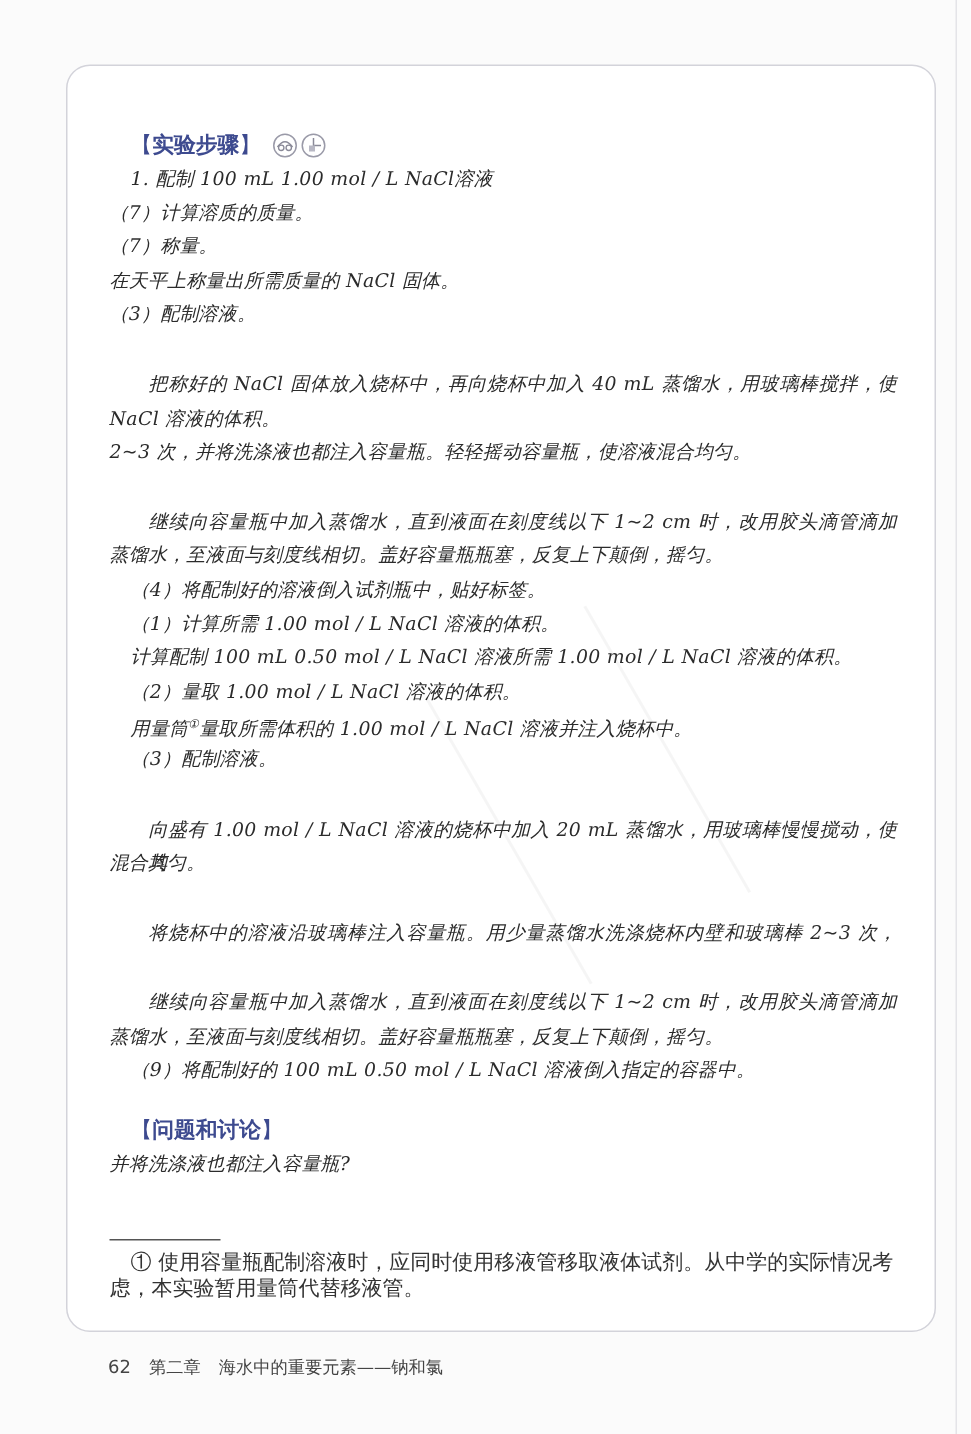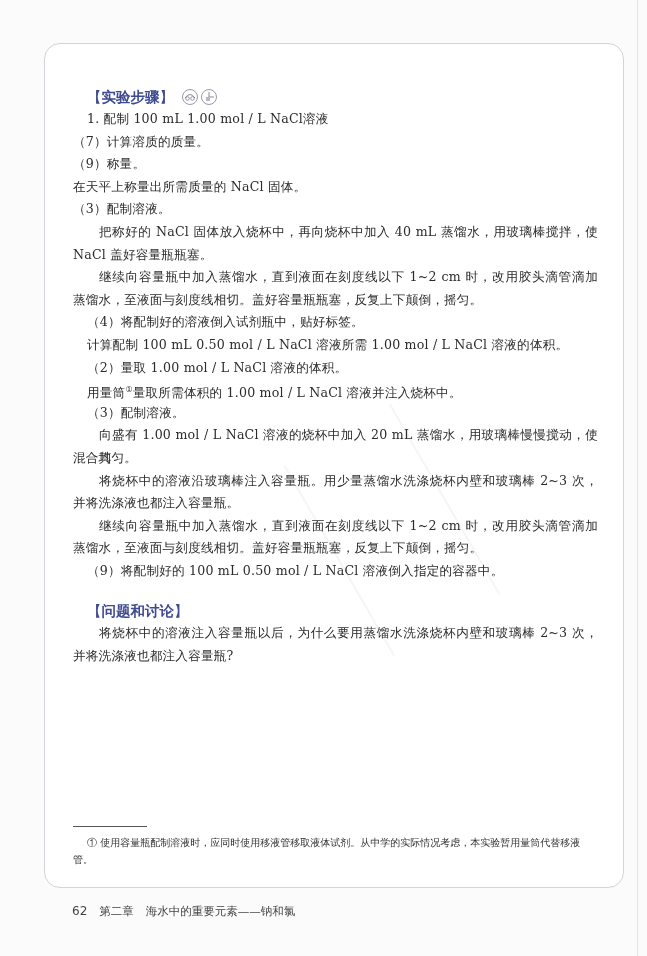--- a/index.html
+++ b/index.html
@@ -44,32 +44,33 @@
     .icon-circle {
       width: 16px; height: 16px; border: 1px solid #9a9aa8; border-radius: 50%;
       display: inline-flex; align-items: center; justify-content: center; box-sizing: border-box;
     }
     .line {
       font-size: 12.6px;
       line-height: 22.6px;
       height: 22.6px;
       white-space: nowrap;
       letter-spacing: 0.2px;
+      font-style: italic;
     }
-    .indent { padding-left: 26px; }
+    .indent { padding-left: 26px; margin-top: 24px; }
     .sub { padding-left: 14px; }
     .just { text-align: justify; text-align-last: justify; white-space: normal; }
     .gap { height: 16px; }
     .heading2 { margin-top: 2px; }
     .footnote-rule {
       position: absolute; left: 73px; top: 826px; width: 74px; height: 1px; background: #555;
     }
     .footnote {
       position: absolute; left: 73px; top: 834px; width: 525px;
-      font-size: 10px; line-height: 17px; color: #333;
+      font-size: 14px; line-height: 17px; color: #333;
     }
     .footnote .first { padding-left: 14px; }
     .page-footer {
       position: absolute; left: 72px; top: 904px;
       font-size: 11.5px; color: #444;
       display: flex; gap: 0; text-align: right;
     }
     .page-num { font-family: "DejaVu Sans", "Liberation Sans", sans-serif; margin-right: 12px; font-size: 12px; }
     .chapter { margin-right: 12px; }
     .watermark {
@@ -105,49 +106,49 @@
             <path d="M6 1 V6 H11" fill="none" stroke="#8a8a98" stroke-width="1"></path>
             <rect x="3" y="6" width="4" height="4" fill="#b8b8c4"></rect>
           </svg>
       </span>
     </span>
   </div>
 
   <div id="steps">
     <div class="line sub">1. 配制 100 mL 1.00 mol / L NaCl溶液</div>
     <div class="line">（7）计算溶质的质量。</div>
-    <div class="line">（9）称量。</div>
+    <div class="line">（7）称量。</div>
     <div class="line">在天平上称量出所需质量的 NaCl 固体。</div>
     <div class="line">（3）配制溶液。</div>
     <div class="line indent just">把称好的 NaCl 固体放入烧杯中，再向烧杯中加入 40 mL 蒸馏水，用玻璃棒搅拌，使</div>
-    <div class="line">NaCl 盖好容量瓶瓶塞。</div>
+    <div class="line">NaCl 溶液的体积。</div>
+    <div class="line">2~3 次，并将洗涤液也都注入容量瓶。轻轻摇动容量瓶，使溶液混合均匀。</div>
     <div class="line indent just">继续向容量瓶中加入蒸馏水，直到液面在刻度线以下 1~2 cm 时，改用胶头滴管滴加</div>
     <div class="line">蒸馏水，至液面与刻度线相切。盖好容量瓶瓶塞，反复上下颠倒，摇匀。</div>
     <div class="line sub">（4）将配制好的溶液倒入试剂瓶中，贴好标签。</div>
+    <div class="line sub">（1）计算所需 1.00 mol / L NaCl 溶液的体积。</div>
     <div class="line sub">计算配制 100 mL 0.50 mol / L NaCl 溶液所需 1.00 mol / L NaCl 溶液的体积。</div>
     <div class="line sub">（2）量取 1.00 mol / L NaCl 溶液的体积。</div>
     <div class="line sub"><span>用量筒</span><sup>①</sup><span>量取所需体积的 1.00 mol / L NaCl 溶液并注入烧杯中。</span></div>
     <div class="line sub">（3）配制溶液。</div>
     <div class="line indent just">向盛有 1.00 mol / L NaCl 溶液的烧杯中加入 20 mL 蒸馏水，用玻璃棒慢慢搅动，使其</div>
     <div class="line">混合均匀。</div>
     <div class="line indent just">将烧杯中的溶液沿玻璃棒注入容量瓶。用少量蒸馏水洗涤烧杯内壁和玻璃棒 2~3 次，</div>
-    <div class="line">并将洗涤液也都注入容量瓶。</div>
     <div class="line indent just">继续向容量瓶中加入蒸馏水，直到液面在刻度线以下 1~2 cm 时，改用胶头滴管滴加</div>
     <div class="line">蒸馏水，至液面与刻度线相切。盖好容量瓶瓶塞，反复上下颠倒，摇匀。</div>
     <div class="line sub">（9）将配制好的 100 mL 0.50 mol / L NaCl 溶液倒入指定的容器中。</div>
   </div>
 
   <div class="gap"></div>
 
   <div class="heading heading2">
     <span class="br">【</span>
     <span style="font-weight:bold">问题和讨论</span>
     <span class="br">】</span>
   </div>
-  <div class="line indent just">将烧杯中的溶液注入容量瓶以后，为什么要用蒸馏水洗涤烧杯内壁和玻璃棒 2~3 次，</div>
   <div class="line">并将洗涤液也都注入容量瓶?</div>
 </div>
 
 <div class="footnote-rule"></div>
 <div class="footnote">
   <span class="first">①</span>
   <span>使用容量瓶配制溶液时，应同时使用移液管移取液体试剂。从中学的实际情况考虑，本实验暂用量筒代替移液管。</span>
 </div>
 
 <div class="page-footer">

